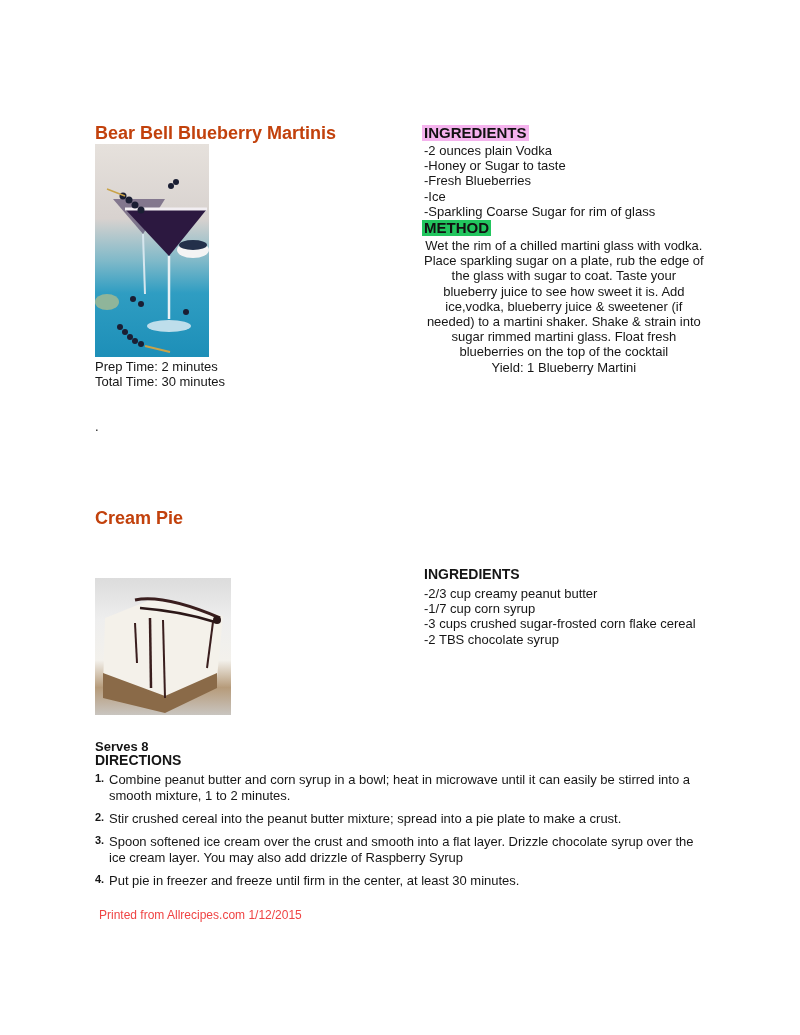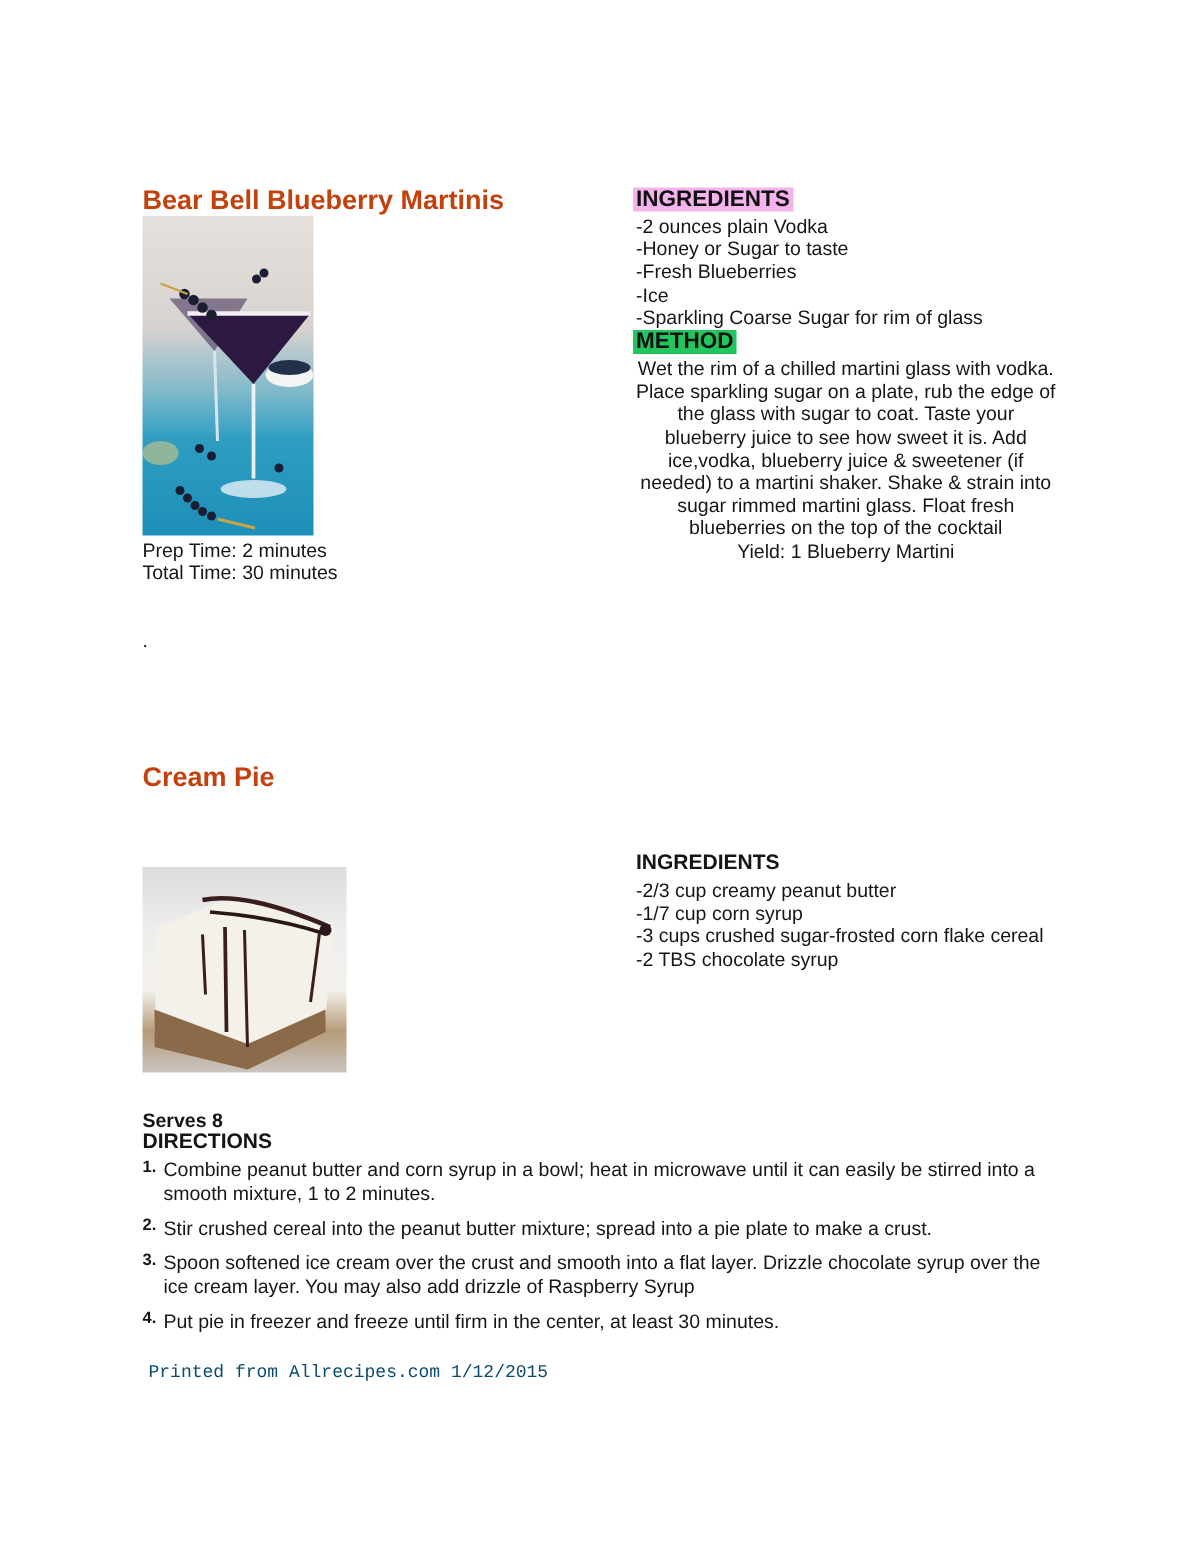--- a/index.html
+++ b/index.html
@@ -22,21 +22,21 @@
     .photo { overflow: hidden; }
     .martini-photo {
       background: linear-gradient(180deg, #e6e1dc 0%, #d8d2cf 35%, #7fb9c9 55%, #2f9dc2 70%, #1d8fb8 100%);
     }
     .pie-photo {
       background: linear-gradient(180deg, #dcdcdc 0%, #eeeeee 30%, #f3f1ec 60%, #b69b7a 80%, #c9c5c0 100%);
     }
     .steps { font-size: 13px; line-height: 16px; color: #161616; }
     .step { position: relative; padding-left: 14px; margin-bottom: 7px; width: 600px; }
     .step-num { position: absolute; left: 0; top: -2px; font-weight: bold; font-size: 11px; }
-    .footer { font-size: 12px; color: #0c4a6e; font-family: Liberation Mono, monospace; }
+    .footer { font-size: 12px; color: #ef4444; }
   </style>
 </head>
 <body>
 
 <div class="abs title" style="left:95px; top:123px;">Bear Bell Blueberry Martinis</div>
 
 <div class="abs photo martini-photo" style="left:95px; top:144px; width:114px; height:213px;">
   <svg width="114" height="213" viewBox="0 0 114 213">
     <rect x="0" y="0" width="114" height="213" fill="none"></rect>
 

